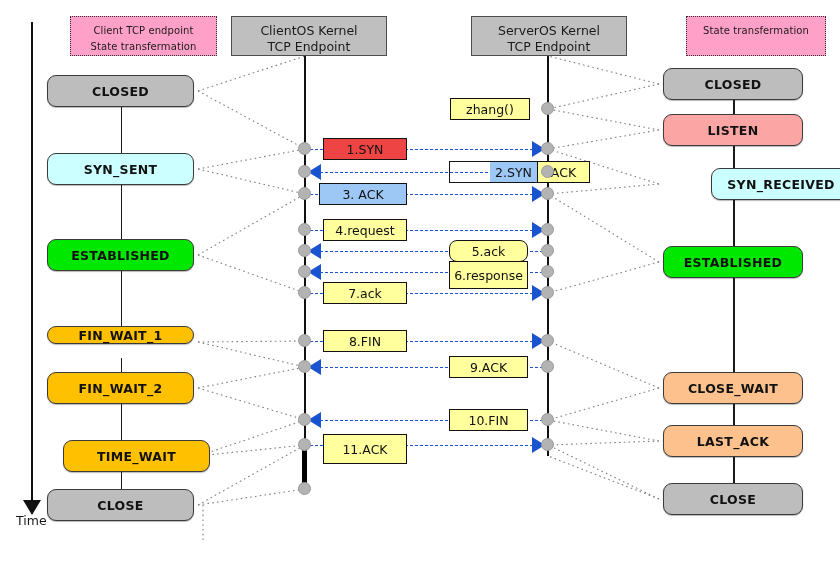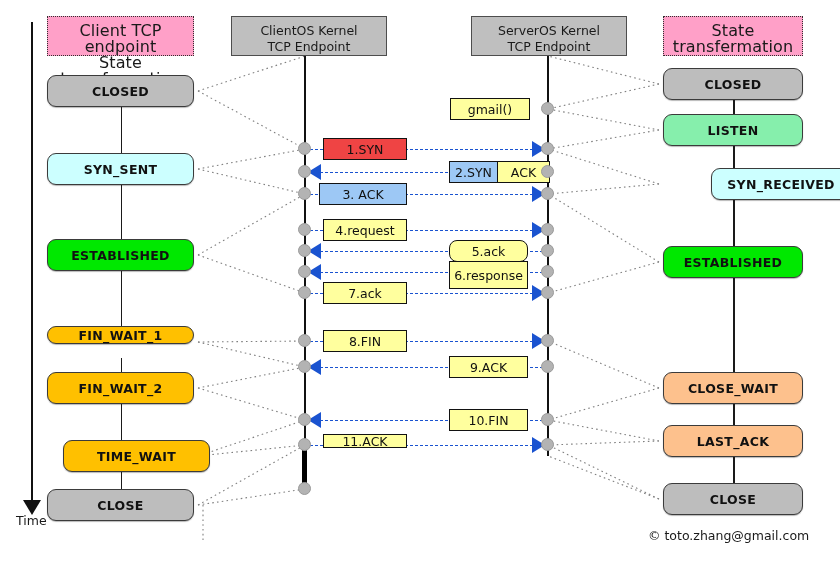--- a/index.html
+++ b/index.html
@@ -19,25 +19,26 @@
   }
 
   
   .abs { position: absolute; box-sizing: border-box; }
 
   
   .hdr-pink {
     background: #ffa0c8;
     border: 1px dotted #303030;
     color: #1a1a1a;
-    font-size: 16px;
+    font-size: 10px;
     line-height: 16px;
     text-align: center;
     padding-top: 6px;
     letter-spacing: .1px;
+    margin-left: 23px;
   }
   
   .hdr-grey {
     background: #bfbfbf;
     border: 1px solid #4d4d4d;
     color: #1a1a1a;
     font-size: 12.5px;
     line-height: 16px;
     text-align: center;
     padding-top: 6px;
@@ -99,21 +100,21 @@
     white-space: nowrap;
   }
   .msg-split { display: flex; border: 1.4px solid #121212; }
   .msg-split > span {
     font-size: 12.5px;
     color: #111111;
     display: flex;
     align-items: center;
     justify-content: center;
   }
-  .seg-blue   { background: #9dc8f5; border-right: 1.4px solid #121212; }
+  .seg-blue   { background: #9dc8f5; border-right: 1.4px solid #121212; margin-left: 40px; }
   .seg-yellow { background: #ffff9e; }
 
   
   #connectors { position: absolute; left: 0; top: 0; pointer-events: none; }
 
   
   .time-label {
     font-size: 12.5px;
     color: #1a1a1a;
   }
@@ -216,21 +217,21 @@
       <div class="abs state-link" style="left: 120.5px; top: 472px; height: 17px;"></div>
       <div class="abs state" style="left: 47px; top: 489px; width: 147px; height: 32px; background: rgb(189, 189, 189);">
         <span>CLOSE</span>
       </div>
     </div>
   <div id="server-states">
       <div class="abs state" style="left: 663px; top: 68px; width: 140px; height: 32px; background: rgb(189, 189, 189);">
         <span>CLOSED</span>
       </div>
       <div class="abs state-link" style="left: 733px; top: 100px; height: 14px;"></div>
-      <div class="abs state" style="left: 663px; top: 114px; width: 140px; height: 32px; background: #86efac;">
+      <div class="abs state" style="left: 663px; top: 114px; width: 140px; height: 32px; background: #fca5a5;">
         <span>LISTEN</span>
       </div>
       <div class="abs state-link" style="left: 733px; top: 146px; height: 22px;"></div>
       <div class="abs state" style="left: 663px; top: 168px; width: 140px; height: 32px; background: rgb(204, 255, 255); margin-left: 48px;">
         <span>SYN_RECEIVED</span>
       </div>
       <div class="abs state-link" style="left: 733px; top: 200px; height: 46px;"></div>
       <div class="abs state" style="left: 663px; top: 246px; width: 140px; height: 32px; background: rgb(0, 232, 0);">
         <span>ESTABLISHED</span>
       </div>
@@ -242,21 +243,21 @@
       <div class="abs state" style="left: 663px; top: 425px; width: 140px; height: 32px; background: rgb(253, 193, 141);">
         <span>LAST_ACK</span>
       </div>
       <div class="abs state-link" style="left: 733px; top: 457px; height: 26px;"></div>
       <div class="abs state" style="left: 663px; top: 483px; width: 140px; height: 32px; background: rgb(189, 189, 189);">
         <span>CLOSE</span>
       </div>
     </div>
   <div id="messages">
       <div class="abs msg-box" style="left: 450px; top: 98px; width: 80px; height: 22px; background: rgb(255, 255, 158);">
-        <span>gmail()</span>
+        <span>zhang()</span>
       </div>
       <div class="abs dot" style="left: 540.5px; top: 101.5px;"></div>
       <div class="abs msg-line" style="left: 305px; top: 149px; width: 243px;"></div>
       <div class="abs arrow-r" style="top: 141px; left: 532px;"></div>
       <div class="abs msg-box" style="left: 323px; top: 138px; width: 84px; height: 22px; background: #ef4444;">
         <span>1.SYN</span>
       </div>
       <div class="abs dot" style="left: 297.5px; top: 141.5px;"></div>
       <div class="abs dot" style="left: 540.5px; top: 141.5px;"></div>
       <div class="abs msg-line" style="left: 305px; top: 172px; width: 243px;"></div>
@@ -318,23 +319,22 @@
       <div class="abs dot" style="left: 540.5px; top: 359.5px;"></div>
       <div class="abs msg-line" style="left: 305px; top: 420px; width: 243px;"></div>
       <div class="abs arrow-l" style="top: 412px; left: 308px;"></div>
       <div class="abs msg-box" style="left: 449px; top: 409px; width: 79px; height: 22px; background: rgb(255, 255, 158);">
         <span>10.FIN</span>
       </div>
       <div class="abs dot" style="left: 297.5px; top: 412.5px;"></div>
       <div class="abs dot" style="left: 540.5px; top: 412.5px;"></div>
       <div class="abs msg-line" style="left: 305px; top: 445px; width: 243px;"></div>
       <div class="abs arrow-r" style="top: 437px; left: 532px;"></div>
-      <div class="abs msg-box" style="left: 323px; top: 434px; width: 84px; height: 14px; background: rgb(255, 255, 158);">
+      <div class="abs msg-box" style="left: 323px; top: 434px; width: 84px; height: 30px; background: rgb(255, 255, 158);">
         <span>11.ACK</span>
       </div>
       <div class="abs dot" style="left: 297.5px; top: 437.5px;"></div>
       <div class="abs dot" style="left: 540.5px; top: 437.5px;"></div>
       <div class="abs dot" style="left: 297.5px; top: 481.5px;"></div>
     </div>
 
-  <div class="abs credit" style="left:648px; top:528px;">© toto.zhang@gmail.com</div>
 
 </div>
 
 </body></html>

